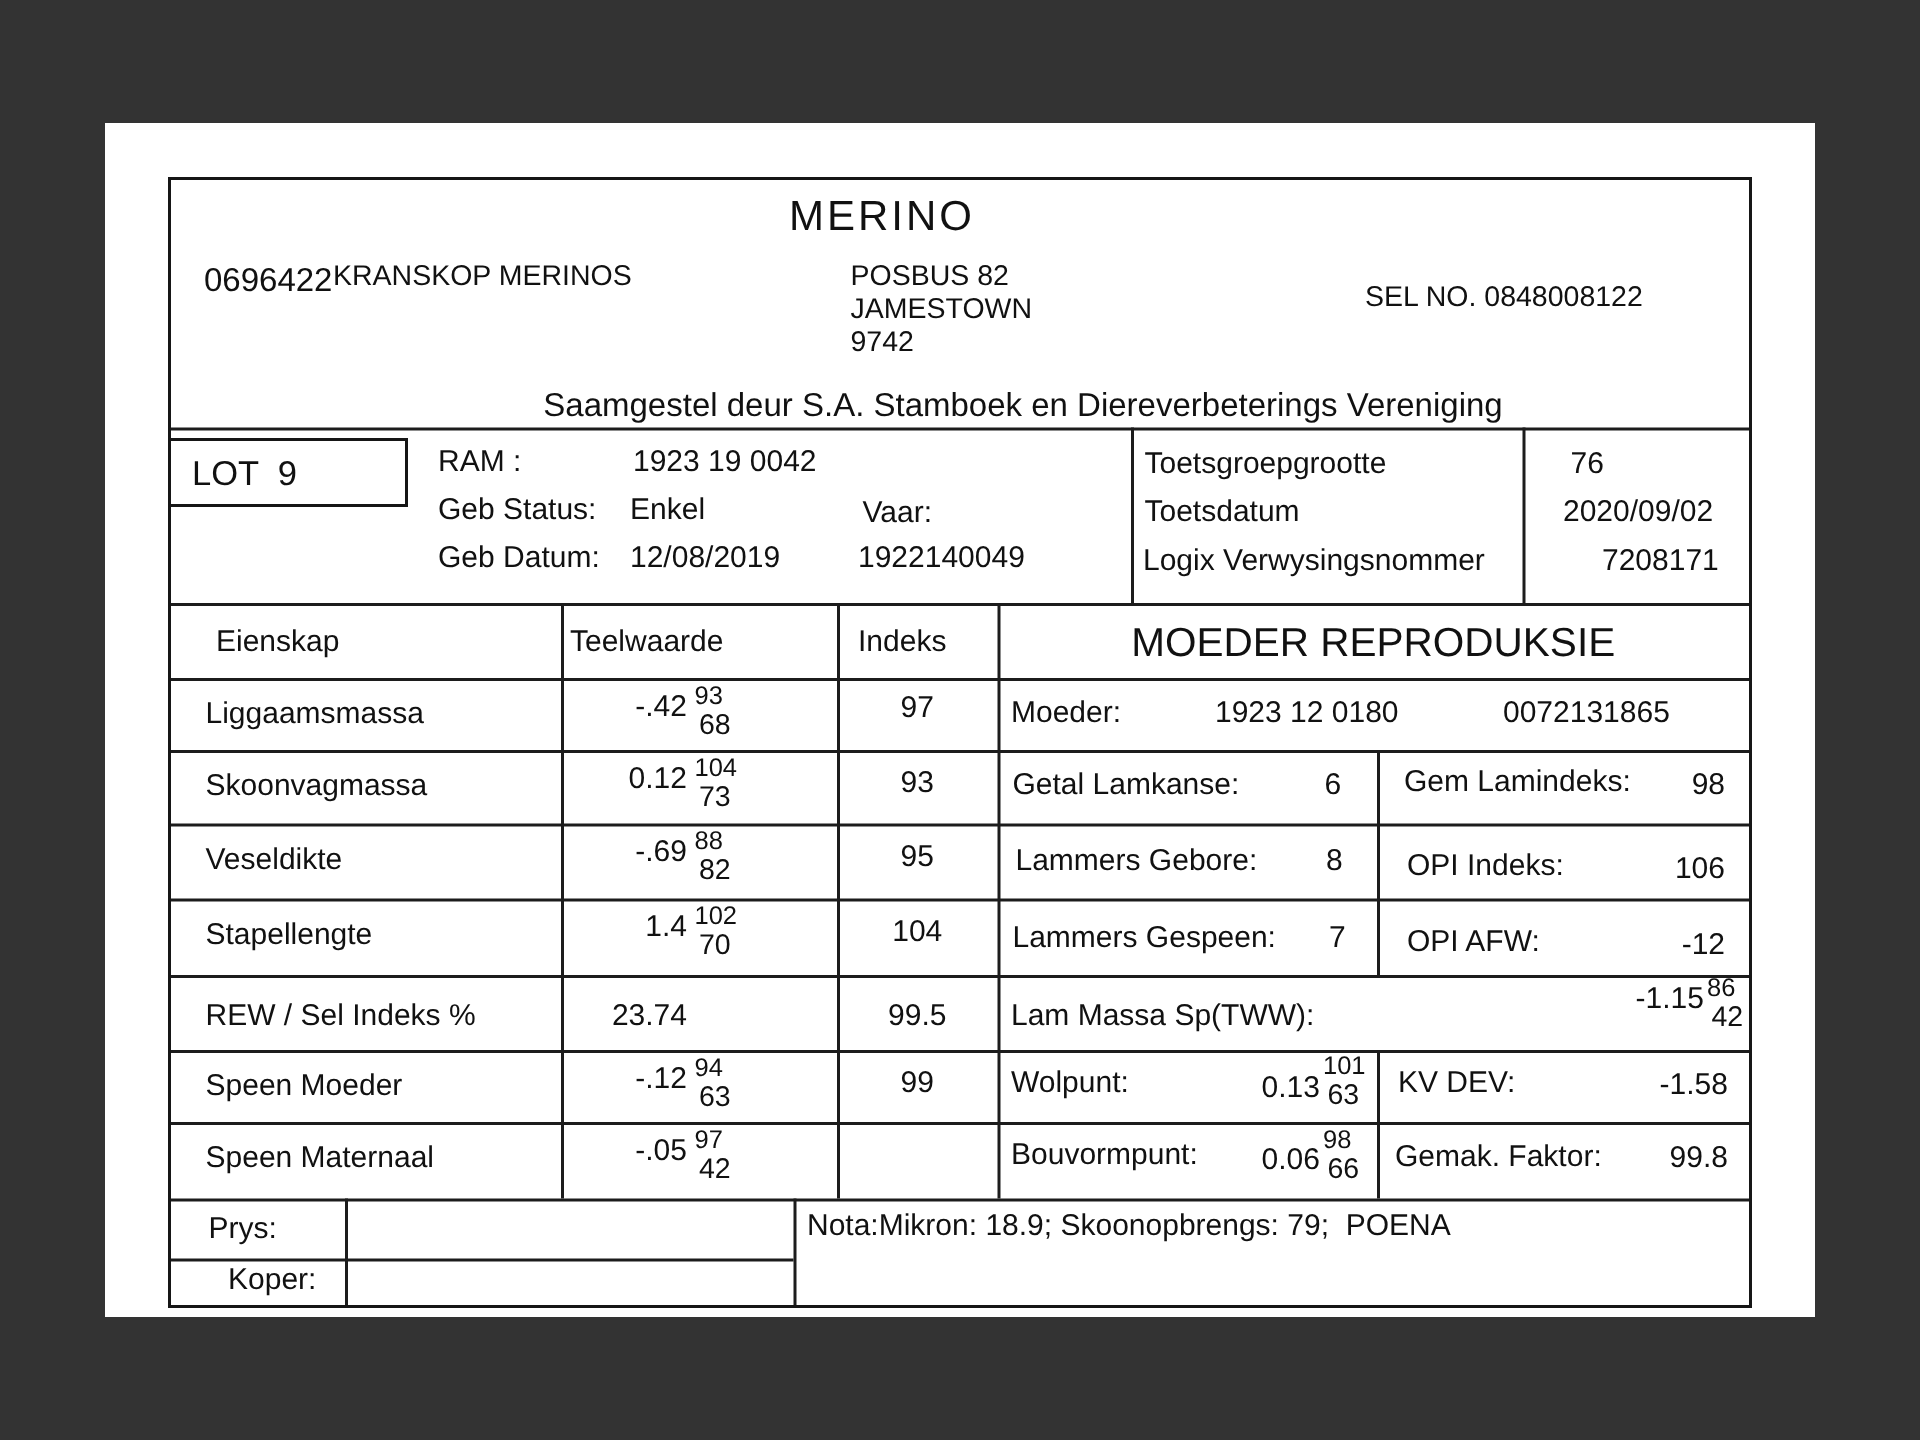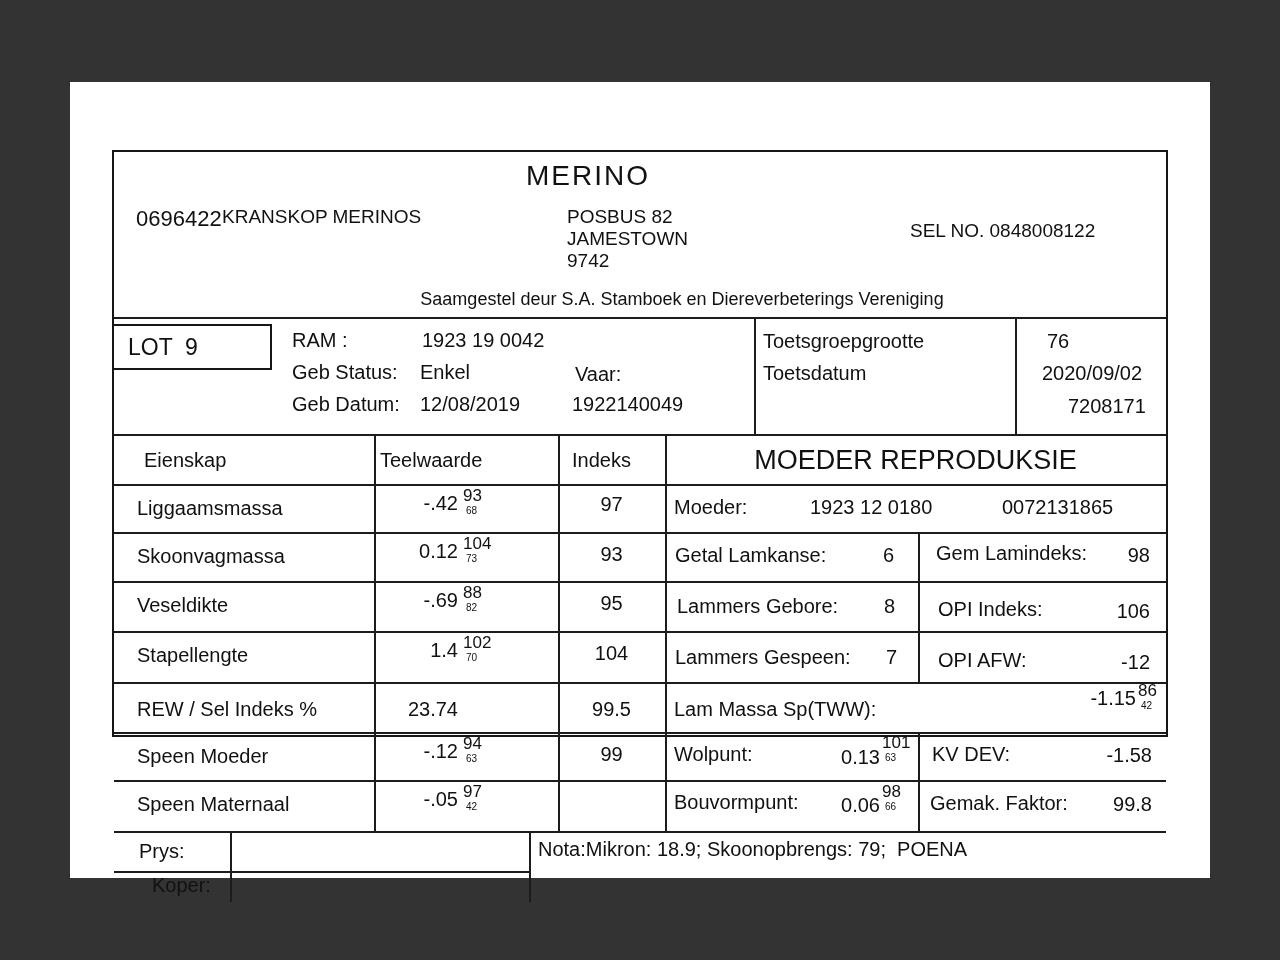--- a/index.html
+++ b/index.html
@@ -5,65 +5,66 @@
   * { margin:0; padding:0; box-sizing:border-box; }
   html,body { width:1280px; height:960px; }
   body {
     background:#333333;
     font-family:"Liberation Sans","DejaVu Sans",sans-serif;
     color:#111111;
     position:relative;
     overflow:hidden;
   }
   .sheet { position:absolute; left:70px; top:82px; width:1140px; height:796px; background:#ffffff; }
-  .doc   { position:absolute; left:42px; top:36px; width:1056px; height:587px; border:2px solid #161616;margin-top:32px; }
+  .doc   { position:absolute; left:42px; top:36px; width:1056px; height:754px; border:2px solid #161616; }
   .t { position:absolute; white-space:pre; font-size:20px; line-height:1.15; color:#111; }
   .hl { position:absolute; height:2px; background:#1c1c1c; }
   .vl { position:absolute; width:2px;  background:#1c1c1c; }
   .right  { text-align:right; }
   .center { text-align:center; }
   .stack { position:absolute; display:flex; flex-direction:column; align-items:flex-start; line-height:1; }
   .stack .top { font-size:17px; }
-  .stack .bot { font-size:10px; margin-left:3px; margin-top:2px;text-align:center; }
+  .stack .bot { font-size:19px; margin-left:3px; margin-top:2px;text-align:center; }
   .lotbox { position:absolute; left:0; top:172px; width:158px; height:46px; border:2px solid #161616; border-left:none;text-align:right; }
 </style>
 </head>
 <body>
 
 <div class="sheet">
   <div class="doc">
 
     <div class="t center" style="left:0;top:8px;width:948px;font-size:28px;letter-spacing:2px">MERINO</div>
     <span class="t" style="left:22px;top:54px;font-size:22px">0696422</span>
     <span class="t" style="left:108px;top:54px;font-size:19px">KRANSKOP MERINOS</span>
     <span class="t" style="left:453px;top:54px;font-size:19px">POSBUS 82</span>
     <span class="t" style="left:453px;top:76px;font-size:19px">JAMESTOWN</span>
     <span class="t" style="left:453px;top:98px;font-size:19px">9742</span>
     <span class="t" style="left:796px;top:68px;font-size:19px">SEL NO. 0848008122</span>
-    <div class="t center" style="left:84px;top:137px;width:968px;font-size:18px">Saamgestel deur S.A. Stamboek en Diereverbeterings Vereniging</div>
+    <div class="t center" style="left:84px;top:137px;width:968px;font-size:22px">Saamgestel deur S.A. Stamboek en Diereverbeterings Vereniging</div>
 
     <div class="hl" style="left:0;top:165px;width:1052px"></div>
     <div class="lotbox">
       <span class="t" style="left:14px;top:8px;font-size:23px">LOT  9</span>
     </div>
     <span class="t" style="left:178px;top:177px">RAM :</span>
     <span class="t" style="left:308px;top:177px">1923 19 0042</span>
     <span class="t" style="left:178px;top:209px">Geb Status:</span>
     <span class="t" style="left:306px;top:209px">Enkel</span>
     <span class="t" style="left:461px;top:211px">Vaar:</span>
     <span class="t" style="left:178px;top:241px">Geb Datum:</span>
     <span class="t" style="left:306px;top:241px">12/08/2019</span>
     <span class="t" style="left:458px;top:241px">1922140049</span>
 
     <div class="vl" style="left:640px;top:165px;height:117px"></div>
     <div class="vl" style="left:901px;top:165px;height:117px"></div>
     <span class="t" style="left:649px;top:178px">Toetsgroepgrootte</span>
     <span class="t" style="left:933px;top:178px">76</span>
     <span class="t" style="left:649px;top:210px">Toetsdatum</span>
     <span class="t" style="left:928px;top:210px">2020/09/02</span>
+    <span class="t" style="left:648px;top:243px">Logix Verwysingsnommer</span>
     <span class="t" style="left:954px;top:243px">7208171</span>
 
     <div class="hl" style="left:0;top:282px;width:1052px"></div>
     <div class="hl" style="left:0;top:332px;width:1052px"></div>
     <div class="hl" style="left:0;top:380px;width:1052px"></div>
     <div class="hl" style="left:0;top:429px;width:1052px"></div>
     <div class="hl" style="left:0;top:479px;width:1052px"></div>
     <div class="hl" style="left:0;top:530px;width:1052px"></div>
     <div class="hl" style="left:0;top:580px;width:1052px"></div>
     <div class="hl" style="left:0;top:628px;width:1052px"></div>

